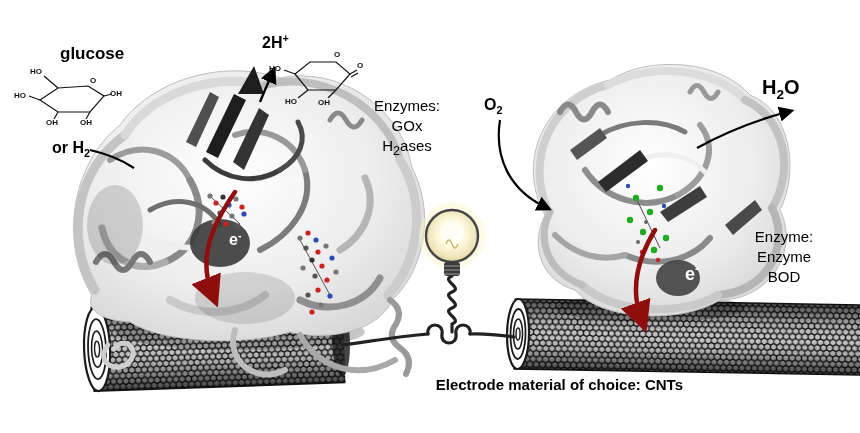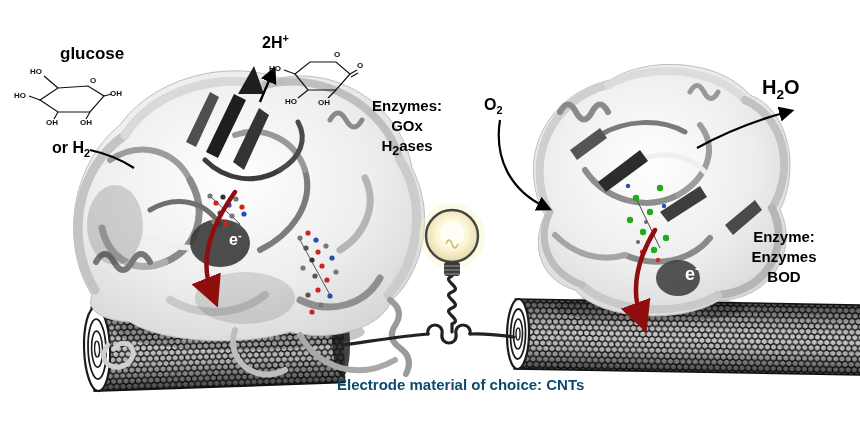--- a/index.html
+++ b/index.html
@@ -2,24 +2,24 @@
 <html><head>
 <meta charset="utf-8">
 <style>
   html,body{margin:0;padding:0;background:#fff;}
   .scene{position:relative;width:860px;height:433px;background:#ffffff;overflow:hidden;
          font-family:"Liberation Sans",sans-serif;}
   .scene svg.art{position:absolute;left:0;top:0;}
   .lbl{position:absolute;font-weight:bold;color:#000;font-size:15px;line-height:1.15;white-space:nowrap;margin-left:22px;}
   .lbl sub,.lbl sup{font-size:68%;}
   .white{color:#fff;}
-  .block{position:absolute;font-weight:bold;font-size:15px;color:#000;text-align:center;}
+  .block{position:absolute;font-weight:normal;font-size:15px;color:#000;text-align:center;}
   .block .line{line-height:20px;white-space:nowrap;}
   .chem{position:absolute;font-size:8px;font-weight:bold;color:#111;white-space:nowrap;line-height:1;}
-  .caption{position:absolute;font-weight:bold;font-size:15px;color:#0c4a6e;text-align:left;}
+  .caption{position:absolute;font-weight:bold;font-size:15px;color:#000000;text-align:right;}
 </style>
 </head>
 <body>
 
 <div class="scene">
 
 <svg class="art" width="860" height="433" viewBox="0 0 860 433">
   <defs>
     <path id="hx" d="M0,-3.6 L3.12,-1.8 L3.12,1.8 L0,3.6 L-3.12,1.8 L-3.12,-1.8 Z"></path>
     <pattern id="hexPat" width="6.24" height="10.8" patternUnits="userSpaceOnUse">
@@ -261,21 +261,21 @@
   <div class="line">GOx</div>
   <div class="line"><span>H</span><sub>2</sub><span>ases</span></div>
 </div>
 
 <div class="lbl" style="left:462px;top:96px;font-size:16px"><span>O</span><sub>2</sub></div>
 
 <div class="lbl" style="left:740px;top:76px;font-size:20px"><span>H</span><sub>2</sub><span>O</span></div>
 
 <div class="block" style="left:736px;top:227px;width:96px">
   <div class="line">Enzyme:</div>
-  <div class="line">Enzymes</div>
+  <div class="line">Enzyme</div>
   <div class="line">BOD</div>
 </div>
 
 <div class="lbl white" style="left:207px;top:229px;font-size:16px"><span>e</span><sup>-</sup></div>
 
 <div class="lbl white" style="left:663px;top:262px;font-size:18px"><span>e</span><sup>-</sup></div>
 
 <div class="caption" style="left:337px;top:376px;width:346px">Electrode material of choice: CNTs</div>
 
 <span class="chem" style="left:14px;top:92px">HO</span>

